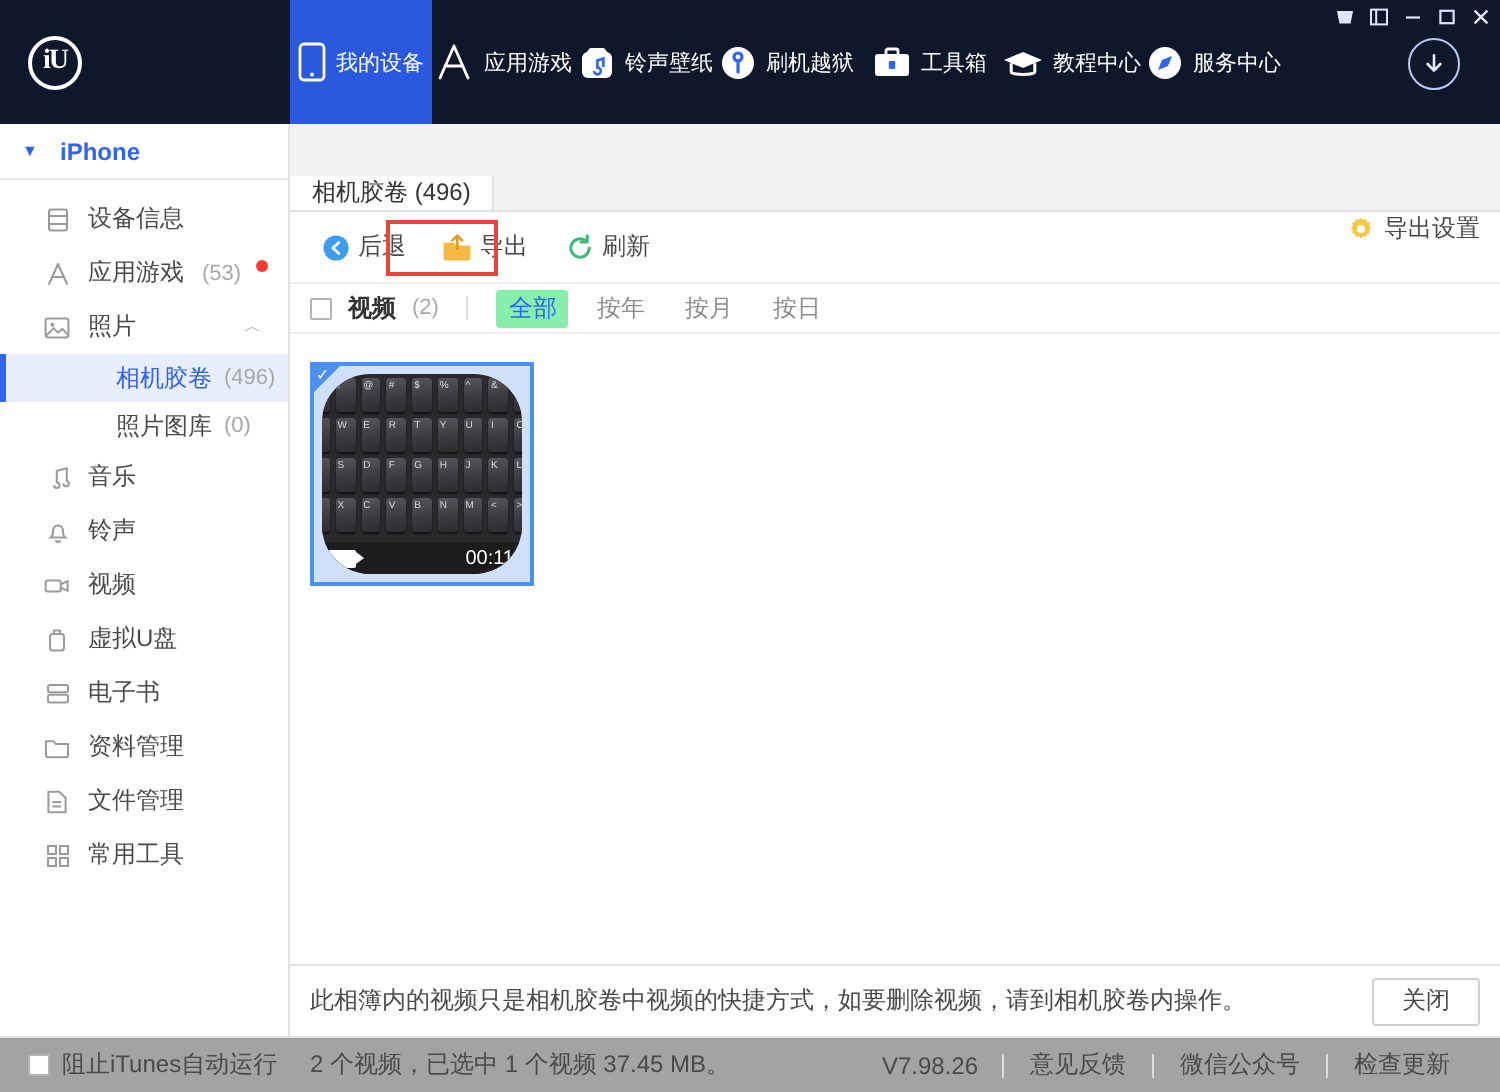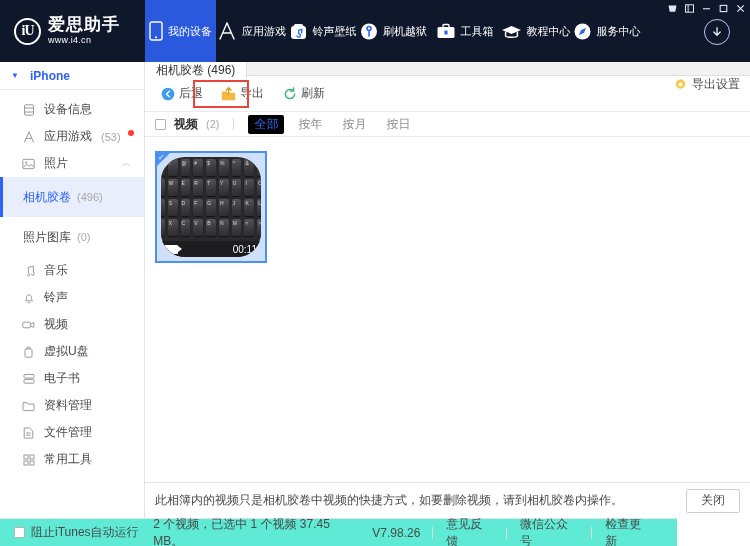--- a/index.html
+++ b/index.html
@@ -85,36 +85,36 @@
     color:#9a9a9a; flex:none;
   }
   .side-count { color:#a8a8a8; font-size:11px; }
   .dot-badge {
     width:6px; height:6px; border-radius:50%; background:#ff3b30;
     display:inline-block; margin-left:-2px; margin-bottom:7px;
   }
   .chevron { position:absolute; right:13px; color:#b0b0b0; font-size:9px; }
 
   .sub-item {
-    height:40px; display:flex; align-items:center; padding-left:23px; gap:6px;
+    height:24px; display:flex; align-items:center; padding-left:58px; gap:6px;
     cursor:pointer; position:relative; font-size:12px; color:#4a4a4a;
   }
   .sub-item.selected { background:#e8eefc; color:#2f63f5; }
   .sub-item.selected::before {
     content:""; position:absolute; left:0; top:0; bottom:0; width:3px; background:#2f63f5;
   }
 
   
   .main {
     position:absolute; left:145px; top:62px; width:605px; height:456px;
     background:#ffffff;
   }
   .tabstrip {
-    height:14px; background:#f2f2f2; border-bottom:1px solid #e0e0e0;
-    display:flex; align-items:flex-start;
+    height:44px; background:#f2f2f2; border-bottom:1px solid #e0e0e0;
+    display:flex; align-items:flex-end;
   }
   .tab {
     padding:0 11px; display:flex; align-items:center; font-size:12px;
     background:#ffffff; border-right:1px solid #e0e0e0; color:#333; cursor:pointer;
   }
 
   .toolbar {
     height:36px; display:flex; padding-left:8px;
     gap:4px; position:relative; border-bottom:1px solid #ececec;
   }
@@ -137,21 +137,21 @@
     border-bottom:1px solid #ececec; font-size:12px;
   }
   .cb {
     width:11px; height:11px; border:1px solid #b4b4b4; background:#fff;
     display:inline-block; flex:none; border-radius:1px; cursor:pointer;
   }
   .filter-title { font-weight:bold; color:#333; }
   .filter-count { color:#a8a8a8; font-size:11px; }
   .sep { width:1px; height:12px; background:#dcdcdc; margin:0 6px; }
   .fchip { padding:1px 6px; color:#8d8d8d; cursor:pointer; border-radius:2px; }
-  .fchip.active { background:#000000; color:#2f63f5; }
+  .fchip.active { background:#86efac; color:#2f63f5; }
 
   .grid { padding:14px 0 0 10px; display:flex; flex-wrap:wrap; gap:12px; }
   .thumb {
     width:112px; height:112px; border:2px solid #4a90f5; background:#cfe0fb;
     padding:4px; position:relative; cursor:pointer;
   }
   .thumb-img {
     width:100%; height:100%; position:relative; overflow:hidden;
     background:#2a2a2c;
     border-radius:24px;
@@ -195,45 +195,41 @@
     display:flex; align-items:center; padding:0 10px; font-size:12px; color:#4a4a4a;
   }
   .notice-close {
     margin-left:auto; width:54px; height:24px; border:1px solid #cfcfcf;
     background:#fff; border-radius:2px; font-size:12px; color:#4a4a4a;
     display:flex; align-items:center; justify-content:center; cursor:pointer;
   }
 
   
   .statusbar {
-    position:absolute; left:0; top:518px; width:677px; height:28px;
-    border-top:1px solid #e3e3e3; background:#5eead4;
+    position:absolute; left:0; top:518px; width:750px; height:28px;
+    border-top:1px solid #e3e3e3; background:#a3a3a3;
     display:flex; align-items:center; font-size:12px; color:#4a4a4a;
   }
   .sb-left { width:145px; display:flex; align-items:center; gap:6px; padding-left:14px; }
   .sb-mid { padding-left:10px; }
   .sb-right { margin-left:auto; display:flex; align-items:center; padding-right:12px; }
   .sb-ver { color:#4a4a4a; padding:0 12px; }
   .sb-link { padding:0 13px; cursor:pointer; color:#4a4a4a; }
   .vsep { width:1px; height:12px; background:#dcdcdc; }
   svg { display:block; }
 </style>
 </head>
 <body>
 
 <div id="app">
 
   <div class="topnav">
 
     <div class="brand">
       <div class="brand-logo">iU</div>
-      <div class="brand-text">
-        <div class="brand-name">爱思助手</div>
-        <div class="brand-url">www.i4.cn</div>
-      </div>
     </div>
 
     <div class="nav-items">
 
       <div class="nav-item active">
         <span class="nav-icon">
           <svg width="14" height="20" viewBox="0 0 14 20">
               <rect x="1" y="1" width="12" height="18" rx="2" fill="none" stroke="#fff" stroke-width="1.4"></rect>
               <circle cx="7" cy="16.3" r="1" fill="#fff"></circle>
             </svg>

